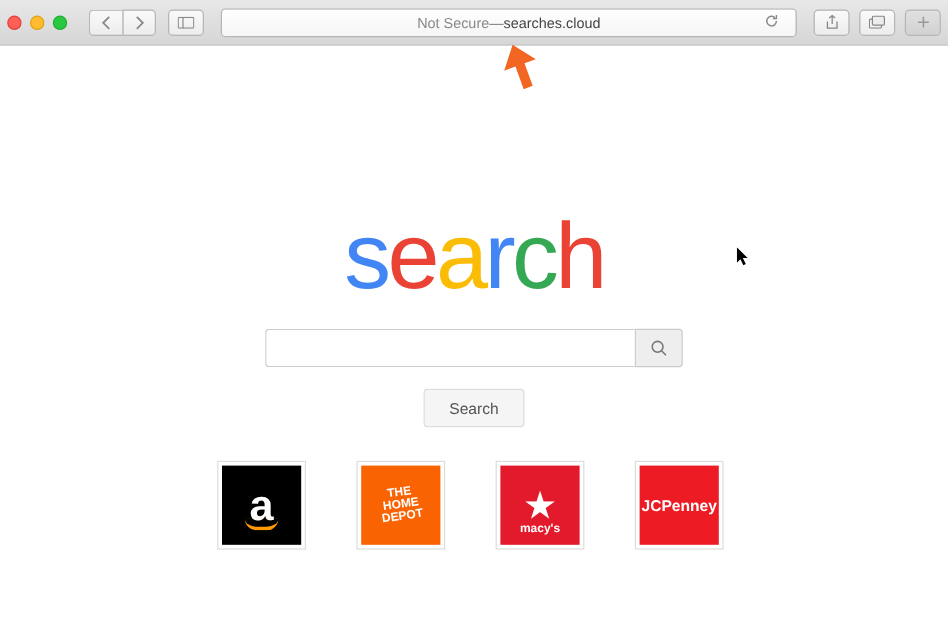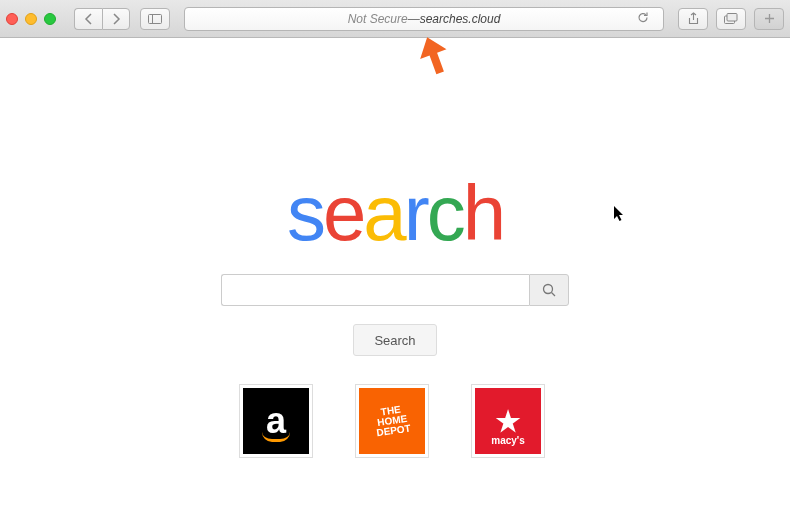--- a/index.html
+++ b/index.html
@@ -14,21 +14,20 @@
     
     .browser-chrome {
       height: 38px;
       background: linear-gradient(#e8e8e8, #d6d6d6);
       border-bottom: 1px solid #b8b8b8;
       display: flex;
       align-items: center;
       padding: 0 6px;
       gap: 10px;
       position: relative;
-      font-style: italic;
     }
     .traffic-lights { display: flex; gap: 7px; }
     .traffic-light { width: 12px; height: 12px; border-radius: 50%; }
     .tl-red { background: #ff5f57; border: 0.5px solid #e14139; }
     .tl-yellow { background: #febc2e; border: 0.5px solid #e1a116; }
     .tl-green { background: #28c840; border: 0.5px solid #1fad2f; }
     .nav-buttons { display: flex; margin-left: 8px; }
     .nav-btn {
       width: 28px; height: 22px;
       background: linear-gradient(#fafafa,#ececec);
@@ -232,20 +231,25 @@
         </a>
       </div>
       <div class="tile-wrap">
         <a class="tile">
           <div class="tile-inner t-macys">
             <span class="star">★</span>
             <span class="txt">macy's</span>
           </div>
         </a>
       </div>
+      <div class="tile-wrap">
+        <a class="tile">
+          <div class="tile-inner t-jcp">JCPenney</div>
+        </a>
+      </div>
     </div>
 
 </div>
 
 <svg class="pointer-arrow" viewBox="0 0 32 40">
   <path d="M16 0 L30 18 L20 18 L20 38 L12 38 L12 18 L2 18 Z" fill="#f26522" transform="rotate(-20 16 20)"></path>
 </svg>
 <div class="cursor-overlay">
   <svg width="12" height="16" viewBox="0 0 12 16">
       <path d="M0 0 L0 13 L3 10 L5.5 15 L7.5 14 L5 9 L9 9 Z" fill="#000"></path>

